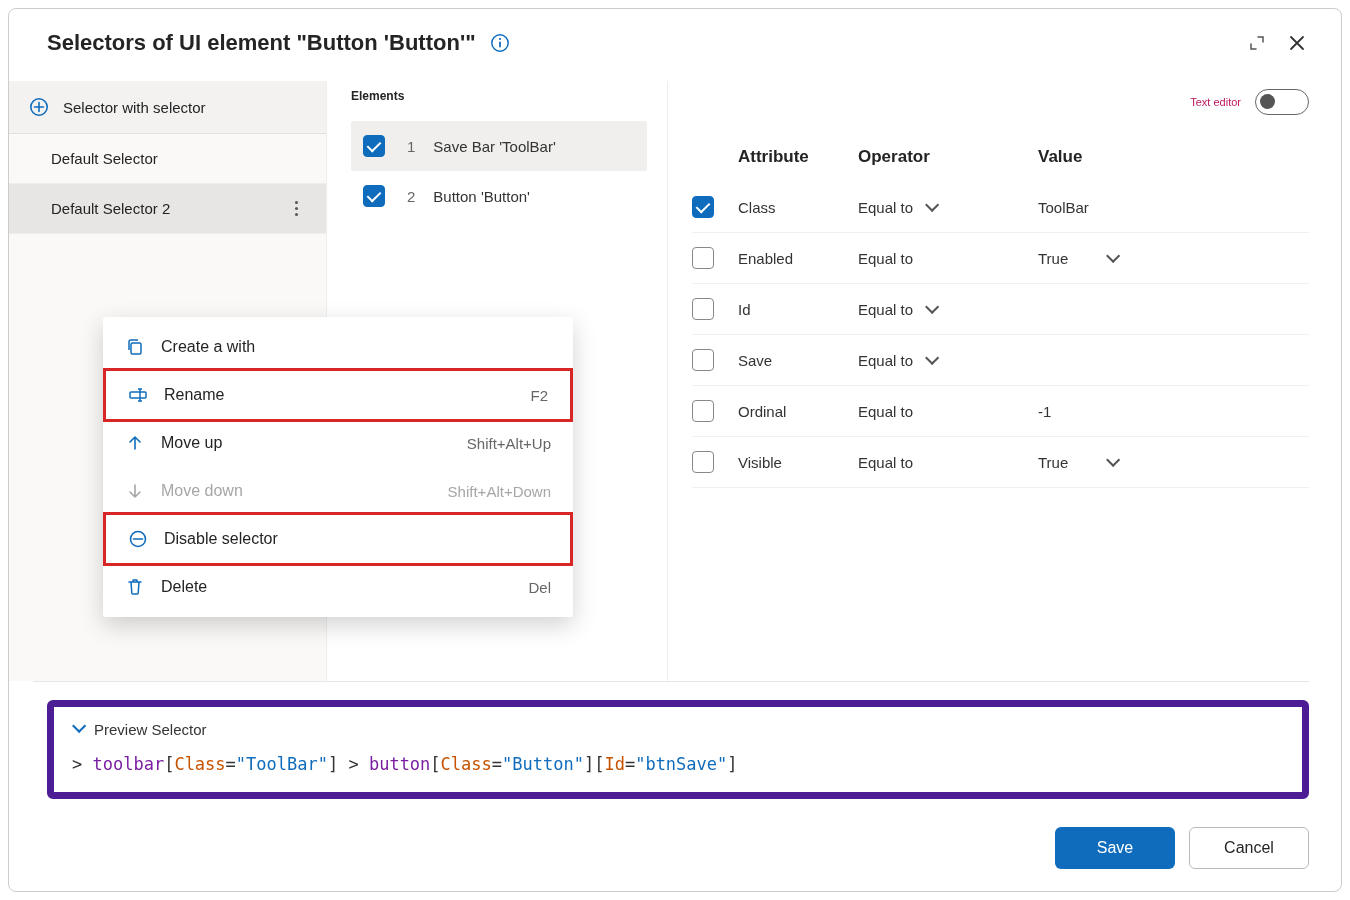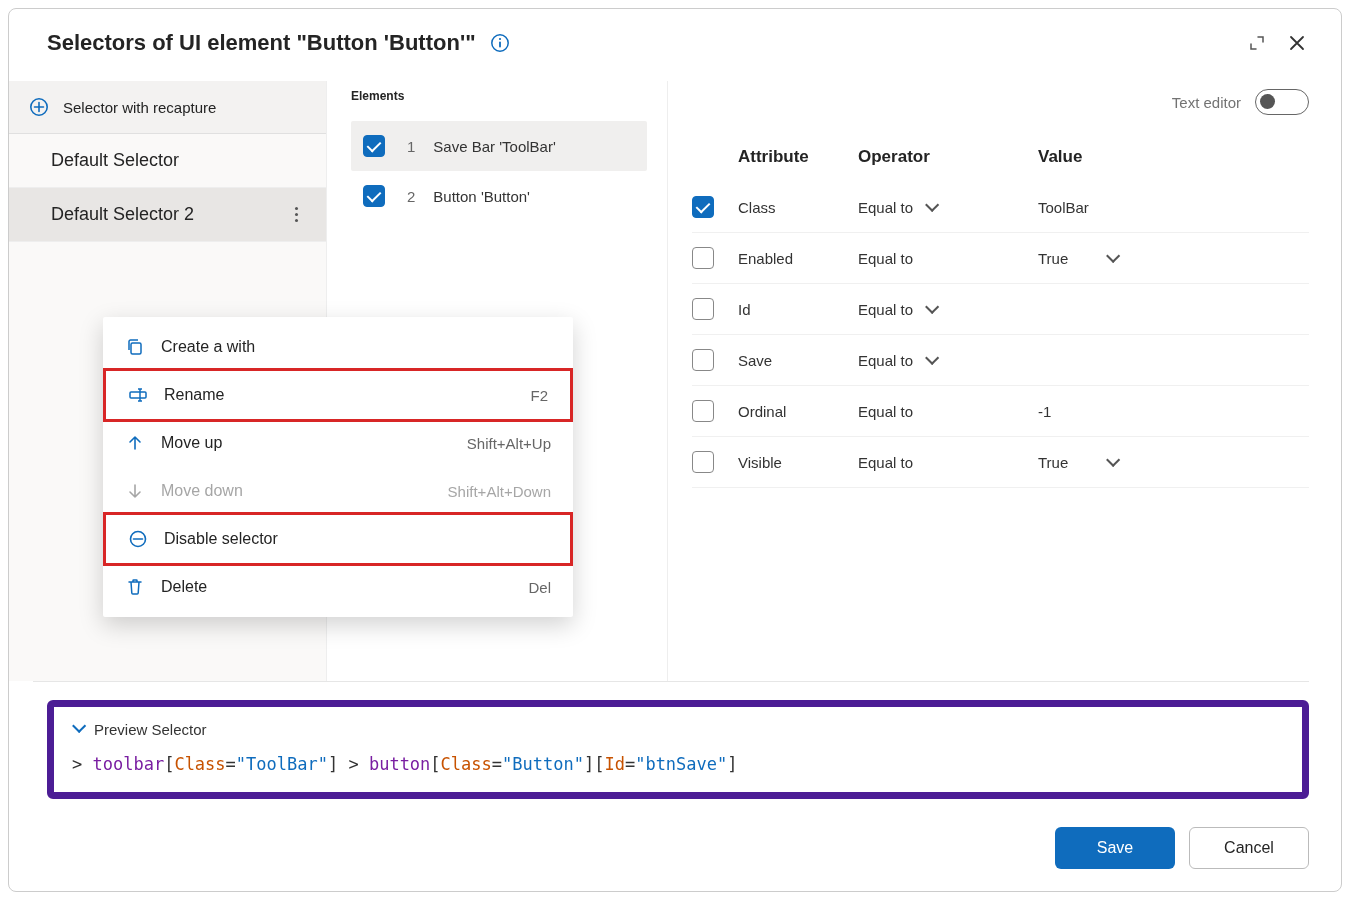--- a/index.html
+++ b/index.html
@@ -67,21 +67,21 @@
       padding: 16px 20px;
       border-bottom: 1px solid #e0e0e0;
       color: #242424;
       font-size: 15px;
       cursor: pointer;
       background: #f3f2f1;
     }
     .add-selector svg { margin-right: 14px; color: #0f6cbd; }
     .sel-item {
       padding: 16px 20px 16px 42px;
-      font-size: 18px;
+      font-size: 15px;
       color: #242424;
       cursor: pointer;
       border-bottom: 1px solid #eee;
       display: flex;
       align-items: center;
       justify-content: space-between;
     }
     .sel-item.active { background: #e8e6e4; }
     .more-dots {
       width: 20px;
@@ -174,21 +174,21 @@
       padding: 0 32px 0 10px;
       border-left: 1px solid #eee;
     }
     .right-top {
       display: flex;
       align-items: center;
       justify-content: flex-end;
       padding: 8px 0 18px 0;
       gap: 14px;
     }
-    .right-top-label { font-size: 15px; color: #737373; text-align: center; }
+    .right-top-label { font-size: 11px; color: #be185d; text-align: center; }
     .toggle {
       width: 54px;
       height: 26px;
       border-radius: 13px;
       border: 1.5px solid #666;
       position: relative;
       cursor: pointer;
     }
     .toggle::after {
       content: "";
@@ -300,21 +300,21 @@
   </div>
 
   <div class="body">
 
     <div class="left-pane">
       <div class="add-selector">
         <svg width="20" height="20" viewBox="0 0 20 20">
             <circle cx="10" cy="10" r="8.2" stroke="#0f6cbd" stroke-width="1.6" fill="none"></circle>
             <path d="M10 5.5v9M5.5 10h9" stroke="#0f6cbd" stroke-width="1.6" stroke-linecap="round"></path>
           </svg>
-        <span>Selector with recapture</span>
+        <span>Selector with selector</span>
       </div>
       <div id="sel-list">
           <div class="sel-item">
             <span>Default Selector</span>
           </div>
           <div class="sel-item active">
             <span>Default Selector 2</span>
             <span class="more-dots">
               <span></span>
               <span></span>

